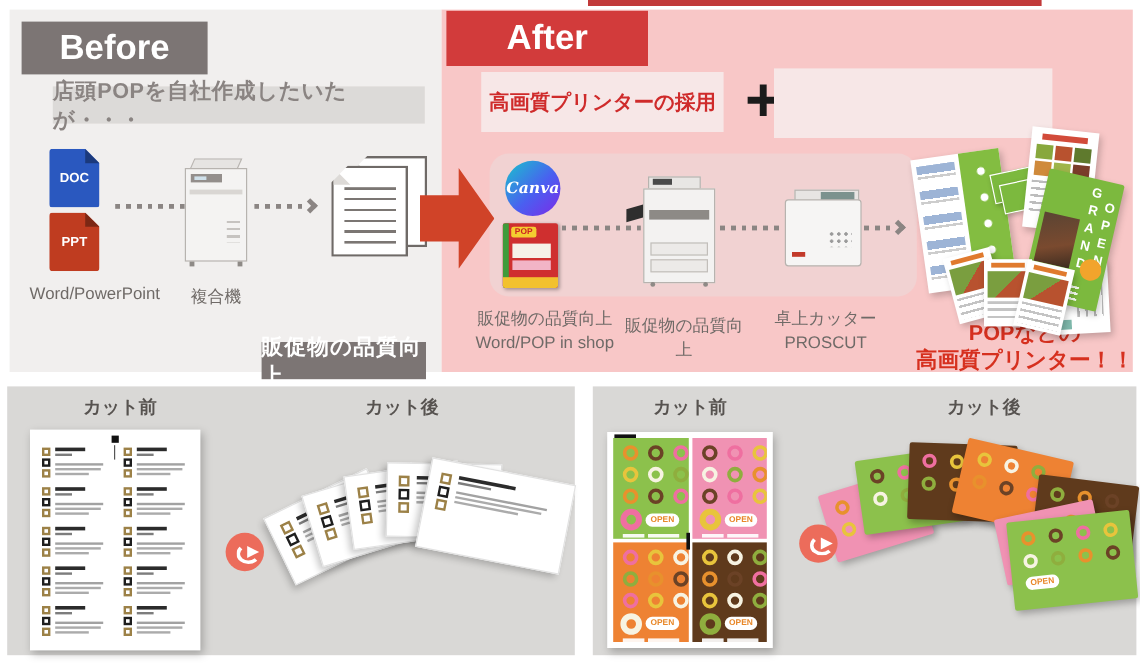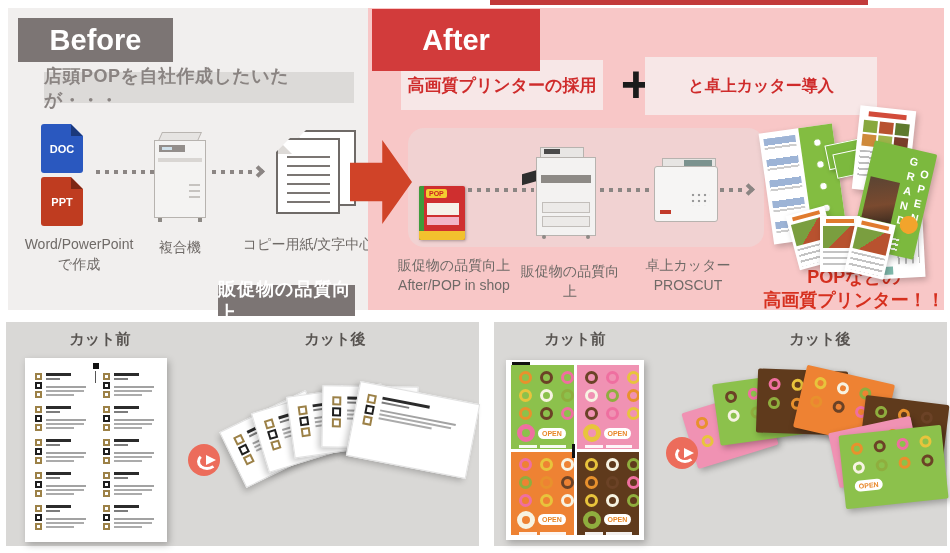--- a/index.html
+++ b/index.html
@@ -50,21 +50,21 @@
   .lbl{color:#6f6a67;font-size:14px;text-align:center;line-height:1.4;}
   .impact-badge{left:210px;top:277px;width:137px;height:31px;background:#7c7574;color:#fff;
     font-size:18px;font-weight:bold;display:flex;align-items:center;justify-content:center;letter-spacing:1px;}
 
   .big-arrow{left:350px;top:140px;width:62px;height:84px;background:#d04328;
     clip-path:polygon(0 27%,52% 27%,52% 0,100% 50%,52% 100%,52% 73%,0 73%);z-index:5;}
 
   
   .after-panel{left:368px;top:8px;width:576px;height:302px;background:#f8c7c7;}
   .top-red-line{left:490px;top:0;width:378px;height:5px;background:#c23a3a;}
-  .after-header{left:372px;top:9px;width:168px;height:62px;background:#d23b3b;color:#fff;
+  .after-header{left:372px;top:9px;width:168px;height:46px;background:#d23b3b;color:#fff;
     font-size:29px;font-weight:bold;display:flex;align-items:center;justify-content:center;z-index:2;}
   .safety-note{left:546px;top:21px;width:390px;color:#d32f2f;font-size:19px;font-weight:bold;}
   .point-box{background:#f7e7e7;color:#cf2b2b;font-weight:bold;display:flex;flex-direction:column;
     align-items:center;justify-content:center;text-align:center;}
   .point1{left:401px;top:60px;width:202px;height:50px;font-size:17px;}
   .plus{left:613px;top:56px;width:46px;height:56px;color:#1b1b1b;font-size:52px;font-weight:bold;
     display:flex;align-items:center;justify-content:center;}
   .point2{left:645px;top:57px;width:232px;height:58px;font-size:16px;line-height:1.35;}
   .inner-box{left:408px;top:128px;width:356px;height:119px;background:#f1d2d2;border-radius:16px;}
 
@@ -249,42 +249,42 @@
           <i class="fold"></i>
         </div>
       <div class="psheet front">
         <i class="fold"></i>
         <i class="plines"></i>
       </div>
     </div>
 
     <div class="abs lbl" style="left:10px;top:227px;width:122px;">
       <span style="display:block">Word/PowerPoint</span>
-      <span style="display:block">で作成</span>
     </div>
     <div class="abs lbl" style="left:139px;top:230px;width:66px;">複合機</div>
     <div class="abs lbl" style="left:230px;top:227px;width:140px;">
-      <span style="display:block">コピー用紙/文字中心</span>
     </div>
     <div class="abs impact-badge">販促物の品質向上</div>
   </section>
 
   <div class="abs big-arrow"></div>
 
   <section class="abs after-panel"></section>
   <div class="abs top-red-line"></div>
   <div class="abs after-header">After</div>
 
   <div class="abs point-box point1">高画質プリンターの採用</div>
   <div class="abs plus">+</div>
   <div class="abs point-box point2">
-    <span>と卓上カッター導入</span>
   </div>
 
   <div class="abs inner-box"></div>
+  <div class="abs canva-circle">
+      <span>Canva</span>
+    </div>
   <div class="abs software-box">
     <i class="spine"></i>
     <span class="chip">POP</span>
     <i class="shot1"></i>
     <i class="shot2"></i>
     <i class="band"></i>
   </div>
 
   <div class="abs dotline" style="left:468px;top:188px;width:66px;background:repeating-linear-gradient(90deg,#8b8583 0 4px,transparent 4px 9px);"></div>
   <div class="abs catcher"></div>
@@ -304,21 +304,21 @@
     <i class="inner"></i>
     <i class="body"></i>
     <i class="vents"></i>
     <i class="logo"></i>
   </div>
   <div class="abs dotline" style="left:720px;top:188px;width:24px;"></div>
   <div class="abs chev" style="left:744px;top:185px;"></div>
 
   <div class="abs lbl" style="left:393px;top:256px;width:122px;">
     <span style="display:block">販促物の品質向上</span>
-    <span style="display:block">After/POP in shop</span>
+    <span style="display:block">Word/POP in shop</span>
   </div>
   <div class="abs lbl" style="left:516px;top:262px;width:108px;">販促物の品質向上</div>
   <div class="abs lbl" style="left:636px;top:256px;width:104px;">
     <span style="display:block">卓上カッター</span>
     <span style="display:block">PROSCUT</span>
   </div>
 
   <div class="abs collage">
     <div class="col-sheet">
       <i class="rows" style="position:absolute"></i>

